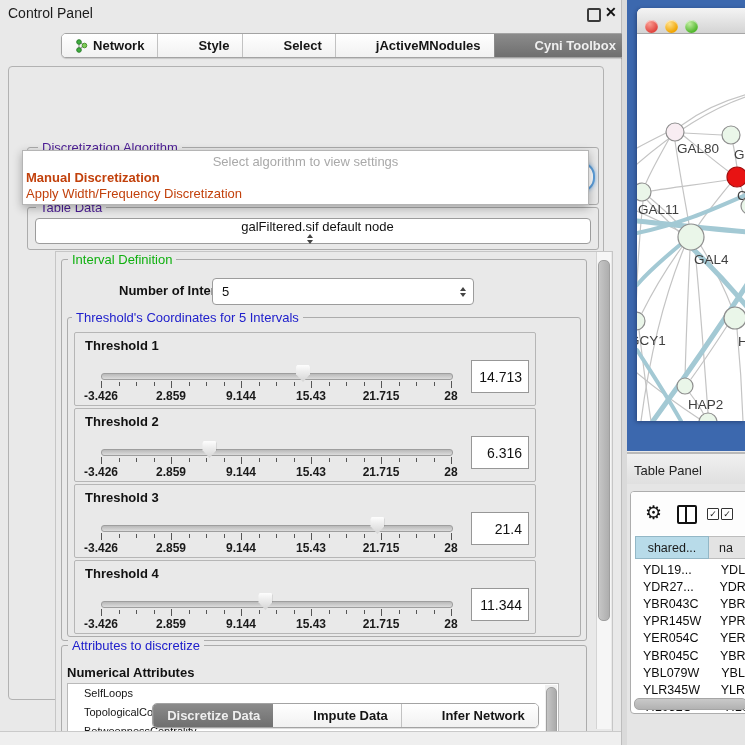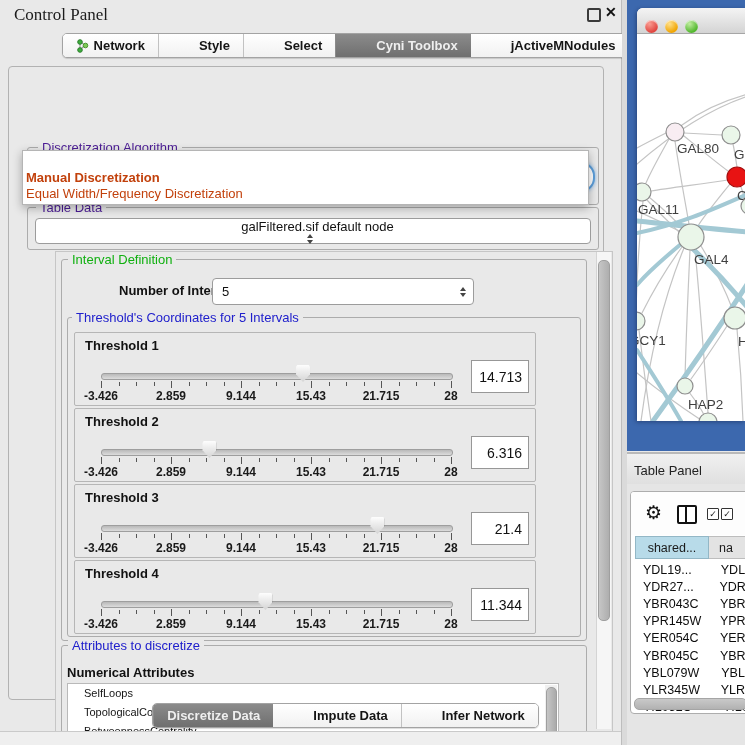--- a/index.html
+++ b/index.html
@@ -3,21 +3,21 @@
 <meta charset="utf-8">
 <style>
   html,body{margin:0;padding:0;width:745px;height:745px;overflow:hidden;
     font-family:"Liberation Sans",sans-serif;background:#e9e9e9;-webkit-font-smoothing:antialiased;}
   .abs{position:absolute;}
   #stage{position:relative;width:745px;height:745px;background:#e9e9e9;}
 
   
   #left-panel{left:0;top:0;width:621px;height:745px;background:#e9e9e9;border-right:1px solid #bdbdbd;}
   #cp-titlebar{left:0;top:0;width:621px;height:26px;}
-  #cp-title{left:14px;top:5px;font-size:17px;color:#1c1c1c;font-family:Liberation Serif, serif;}
+  #cp-title{left:8px;top:5px;font-size:14px;color:#1c1c1c;}
   #float-icon{left:587px;top:8px;width:10px;height:10px;border:2px solid #3a3a3a;border-radius:2px;}
   #close-icon{left:605px;top:4px;font-size:14px;font-weight:bold;color:#111;}
 
   .tabbar{left:0;width:691px;display:flex;justify-content:center;}
   #top-tabbar{top:33px;}
   #bottom-tabbar{top:703px;}
   .segctl{display:inline-flex;border:1px solid #a3a3a3;border-radius:5px;overflow:hidden;
     background:#fff;box-shadow:0 1px 1px rgba(0,0,0,.15);height:23px;}
   .seg{display:flex;align-items:center;padding:0 13px;font-size:13px;font-weight:600;color:#151515;
     background:linear-gradient(#ffffff,#f1f1f1);white-space:nowrap;position:relative;}
@@ -153,39 +153,40 @@
                 <circle cx="9.5" cy="6.5" r="2.3" fill="#7ccc57" stroke="#4d9431"></circle>
               </svg></span>
             <span>Network</span>
           </div>
           <div class="seg">
             <span>Style</span>
           </div>
           <div class="seg">
             <span>Select</span>
           </div>
+          <div class="seg">
+            <span>jActiveMNodules</span>
+          </div>
           <div class="seg sel">
             <span>Cyni Toolbox</span>
           </div>
-          <div class="seg">
-            <span>jActiveMNodules</span>
-          </div>
         </div>
     </div>
 
     <div id="outer-box" class="abs">
 
       <div id="algo-group" class="group">
         <div class="group-label lbl-dark" style="left:10px">Discretization Algorithm</div>
       </div>
       <div id="algo-combo" class="abs"></div>
 
       <div id="algo-overlay" class="abs">
+        <div id="algo-hint" class="abs">Select algorithm to view settings</div>
         <div id="algo-opt-0" class="abs algo-opt">Manual Discretization</div>
-        <div id="algo-opt-1" class="abs algo-opt">Equal Width/Frequency Discretization</div>
+        <div id="algo-opt-1" class="abs algo-opt">Apply Width/Frequency Discretization</div>
       </div>
 
       <div id="tabledata-group" class="group">
         <div class="group-label lbl-dark" style="left:8px">Table Data</div>
       </div>
       <div id="tabledata-combo" class="combo">
         <span class="txt">galFiltered.sif default node</span>
         <span class="stepper">
             <span class="tri-up"></span>
             <span class="tri-down"></span>

